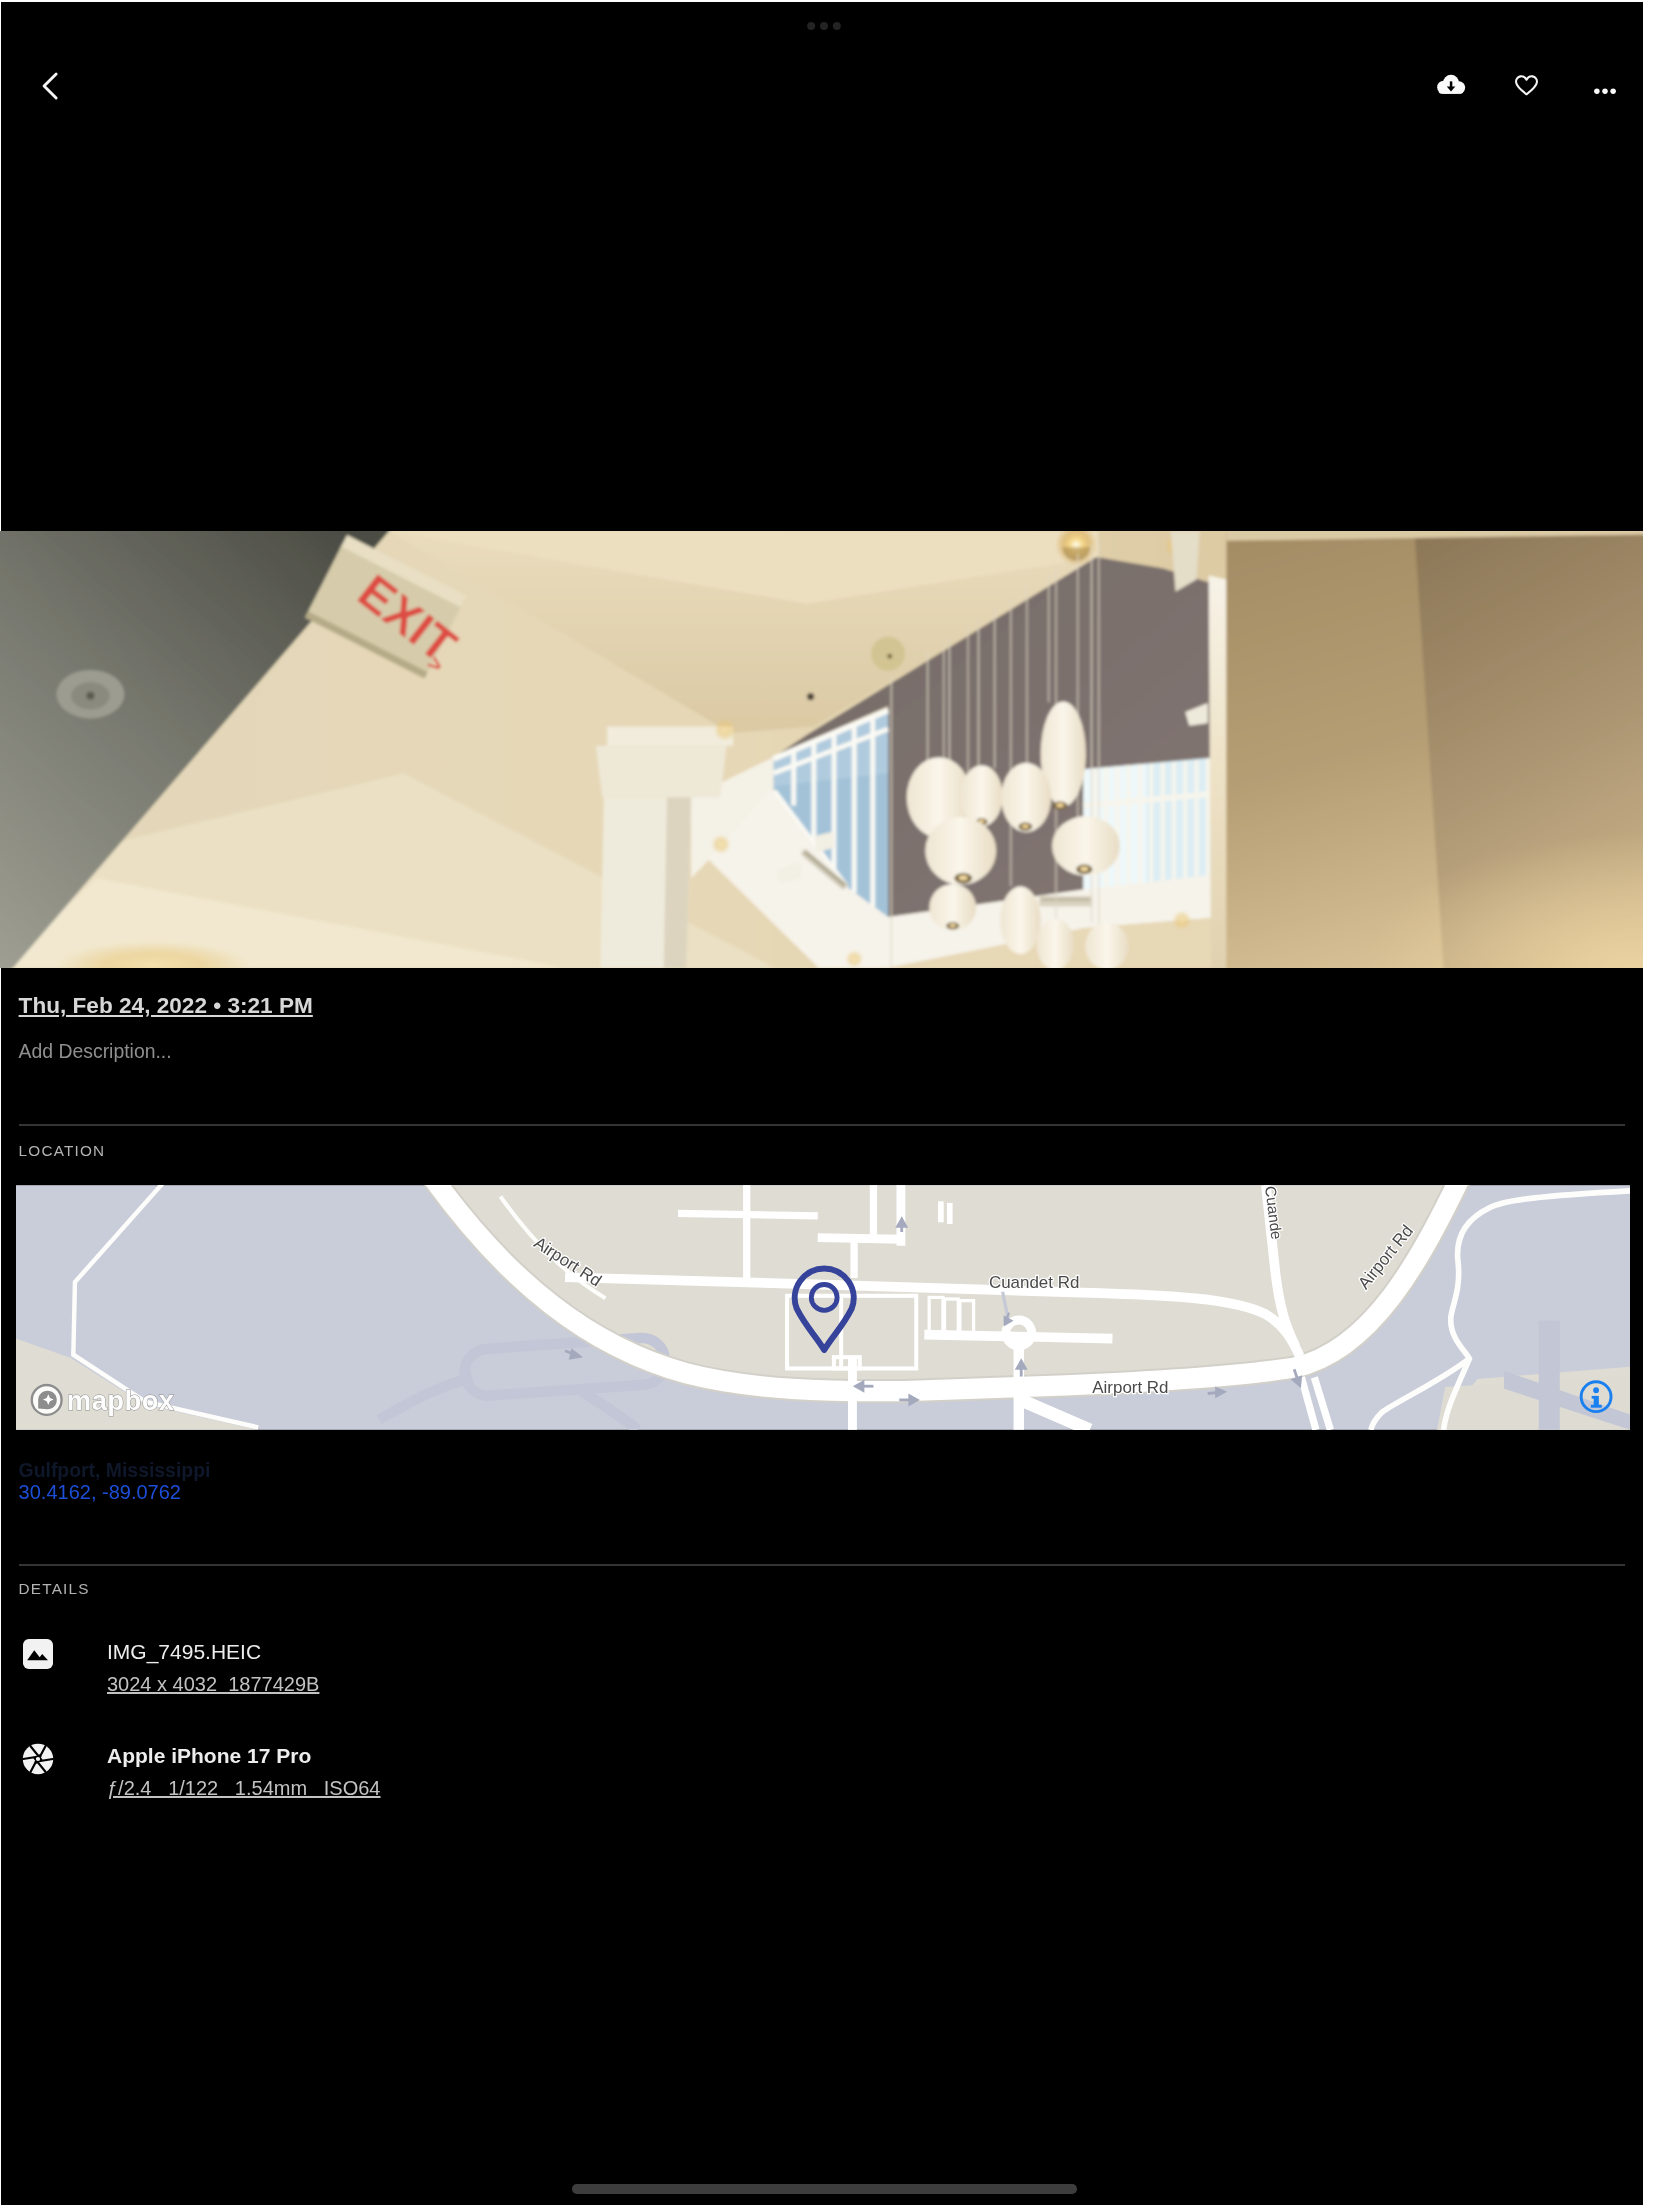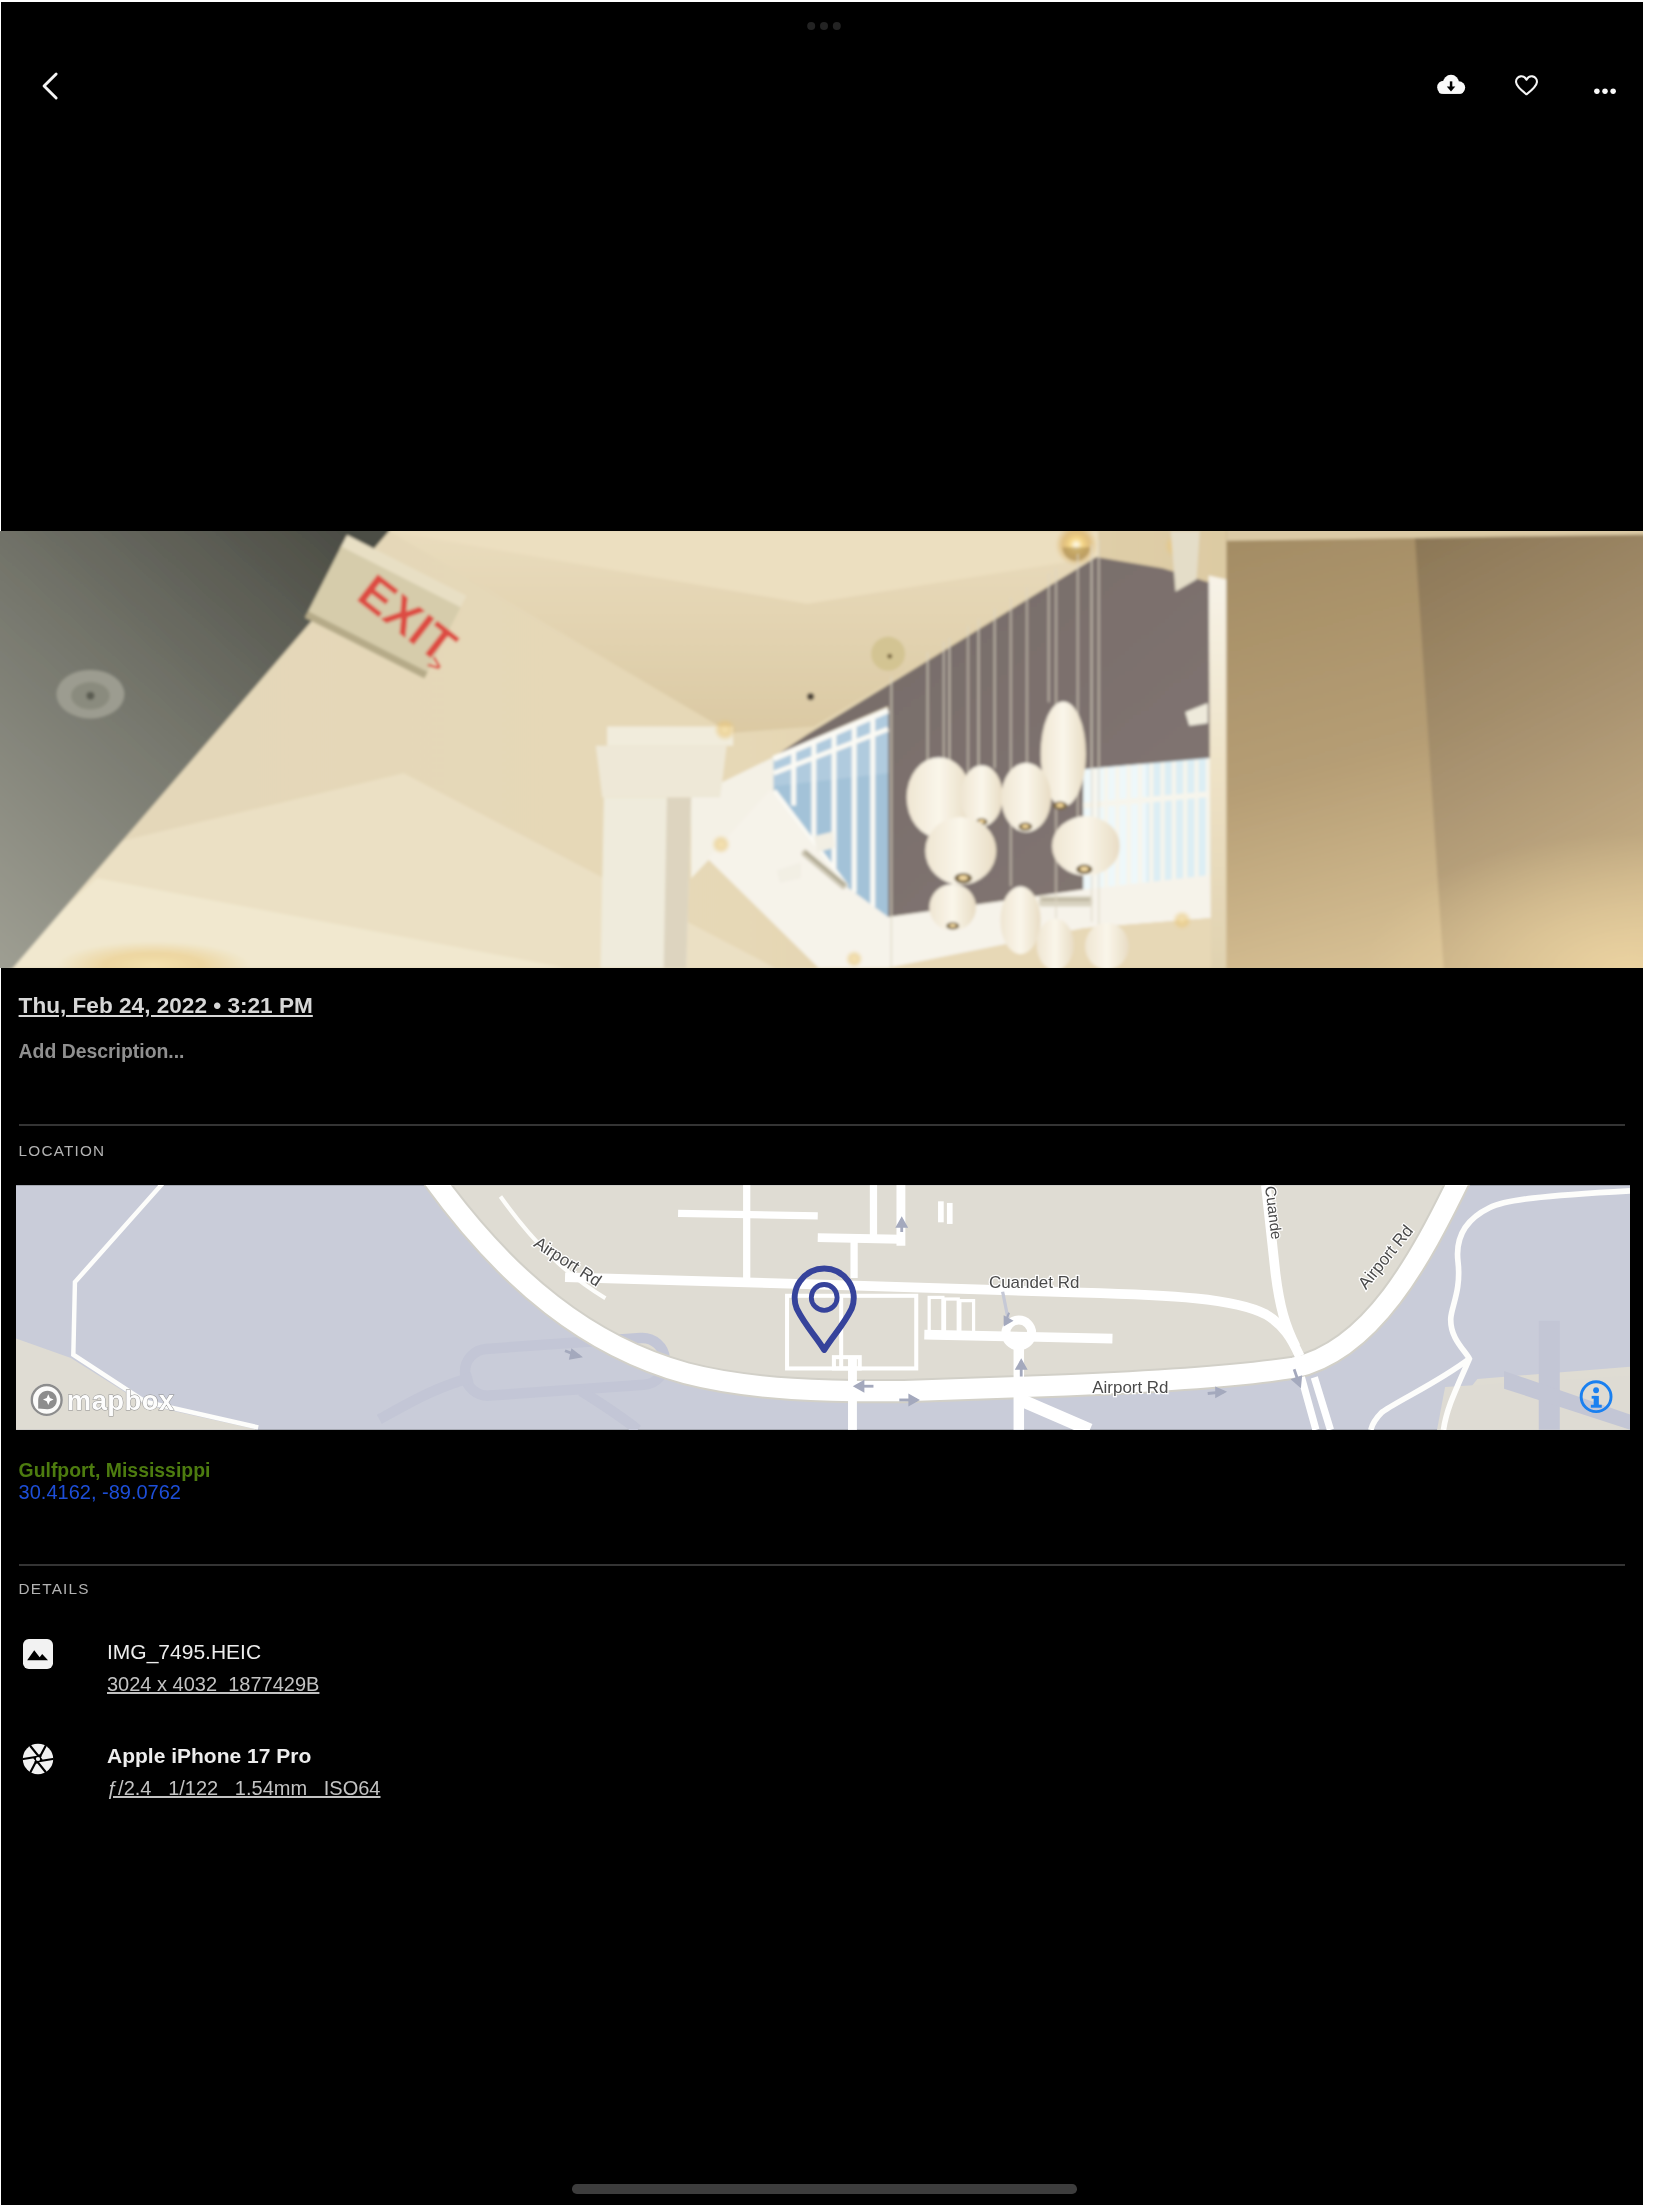--- a/index.html
+++ b/index.html
@@ -283,21 +283,21 @@
 
 <polygon points="1450,0 1486,0 1482,60 1456,75" fill="#e4ddc8"></polygon>
 <circle cx="1464" cy="482" r="12" fill="url(#glow2)" opacity="0.75"></circle>
 <circle cx="1058" cy="530" r="11" fill="url(#glow2)" opacity="0.75"></circle>
 </g>
 </svg>
 </div>
 
 <div class="abs" style="left:18.6px;top:993px;font-size:22.6px;font-weight:bold;color:#d7d7d7;text-decoration:underline;">Thu, Feb 24, 2022 • 3:21 PM</div>
 
-<div class="abs" style="left:18.6px;top:1040px;font-size:19.4px;color:#8f8f8f;font-weight:bold;">Add Description...</div>
+<div class="abs" style="left:18.6px;top:1040px;font-size:19.4px;color:#8f8f8f;">Add Description...</div>
 
 <div class="abs" style="left:18.6px;top:1124px;width:1606px;height:1.6px;background:#343434;"></div>
 
 <div class="abs" style="left:18.6px;top:1142px;font-size:15.3px;color:#b3b3b3;letter-spacing:1.2px;">LOCATION</div>
 
 <div class="abs" style="left:16px;top:1185px;width:1614px;height:245px;">
 <svg width="1614" height="245" viewBox="0 0 1999 303">
 <defs></defs>
 
 <rect x="0" y="0" width="1999" height="303" fill="#c9ccd9"></rect>
@@ -408,21 +408,21 @@
 <g>
 <circle cx="1957" cy="262" r="18.5" fill="none" stroke="#1a80f0" stroke-width="3.6"></circle>
 <circle cx="1957" cy="254" r="3.6" fill="#1a80f0"></circle>
 <rect x="1954" y="261" width="6.4" height="13" fill="#1a80f0"></rect>
 <rect x="1950.5" y="272" width="13.5" height="3.6" fill="#1a80f0"></rect>
 <rect x="1951.5" y="261" width="6" height="3.4" fill="#1a80f0"></rect>
 </g>
 </svg>
 </div>
 
-<div class="abs" style="left:18.6px;top:1459px;font-size:19.4px;font-weight:bold;color:#4d7c0f;">Gulfport, Mississippi</div>
+<div class="abs" style="left:18.6px;top:1459px;font-size:19.4px;font-weight:bold;color:#0f172a;">Gulfport, Mississippi</div>
 
 <div class="abs" style="left:18.6px;top:1481px;font-size:20px;color:#1d4ed8;">30.4162, -89.0762</div>
 
 <div class="abs" style="left:18.6px;top:1564px;width:1606px;height:1.6px;background:#343434;"></div>
 
 <div class="abs" style="left:18.6px;top:1580px;font-size:15.3px;color:#b3b3b3;letter-spacing:1.2px;">DETAILS</div>
 
 <div class="abs" style="left:22.6px;top:1639px;">
 <svg width="30" height="30" viewBox="0 0 36 36">
 <rect x="0" y="0" width="36" height="36" rx="7" fill="#f2f2f2"></rect>

